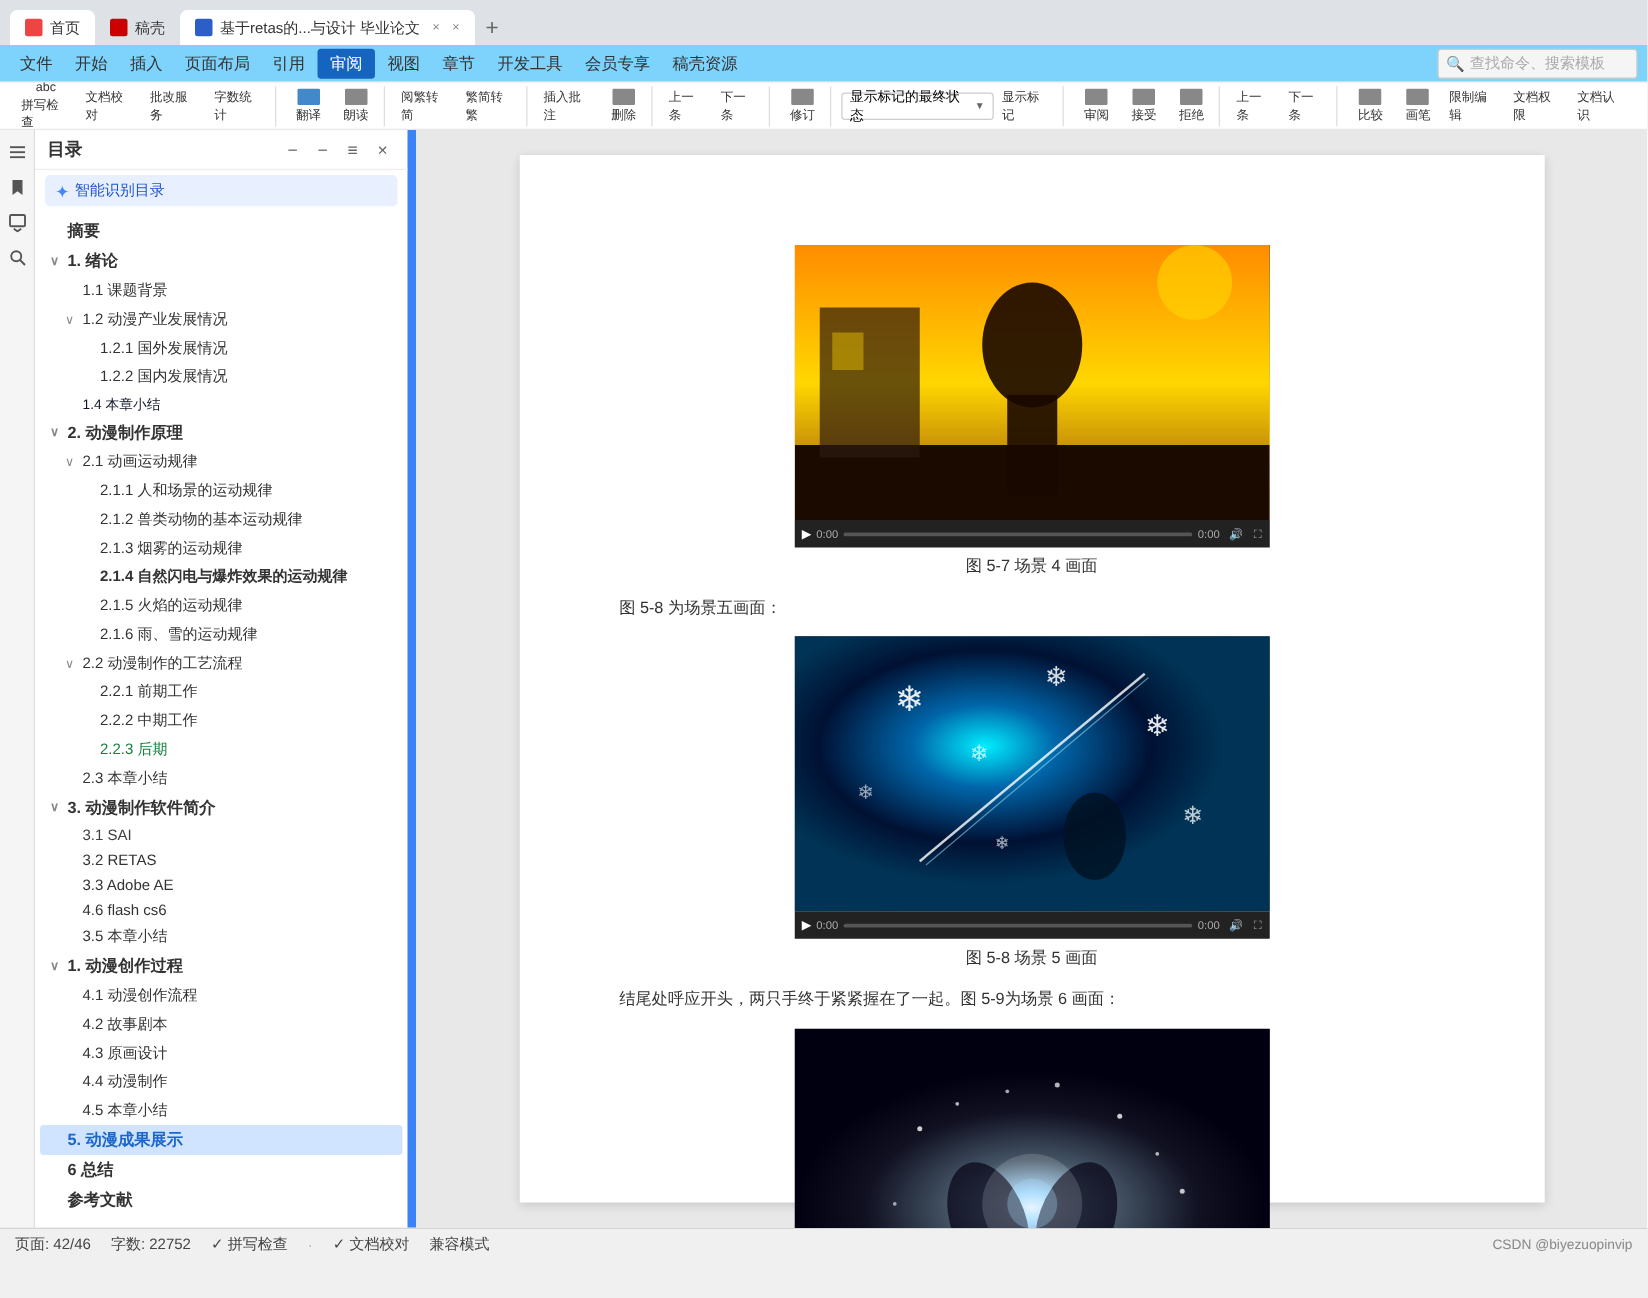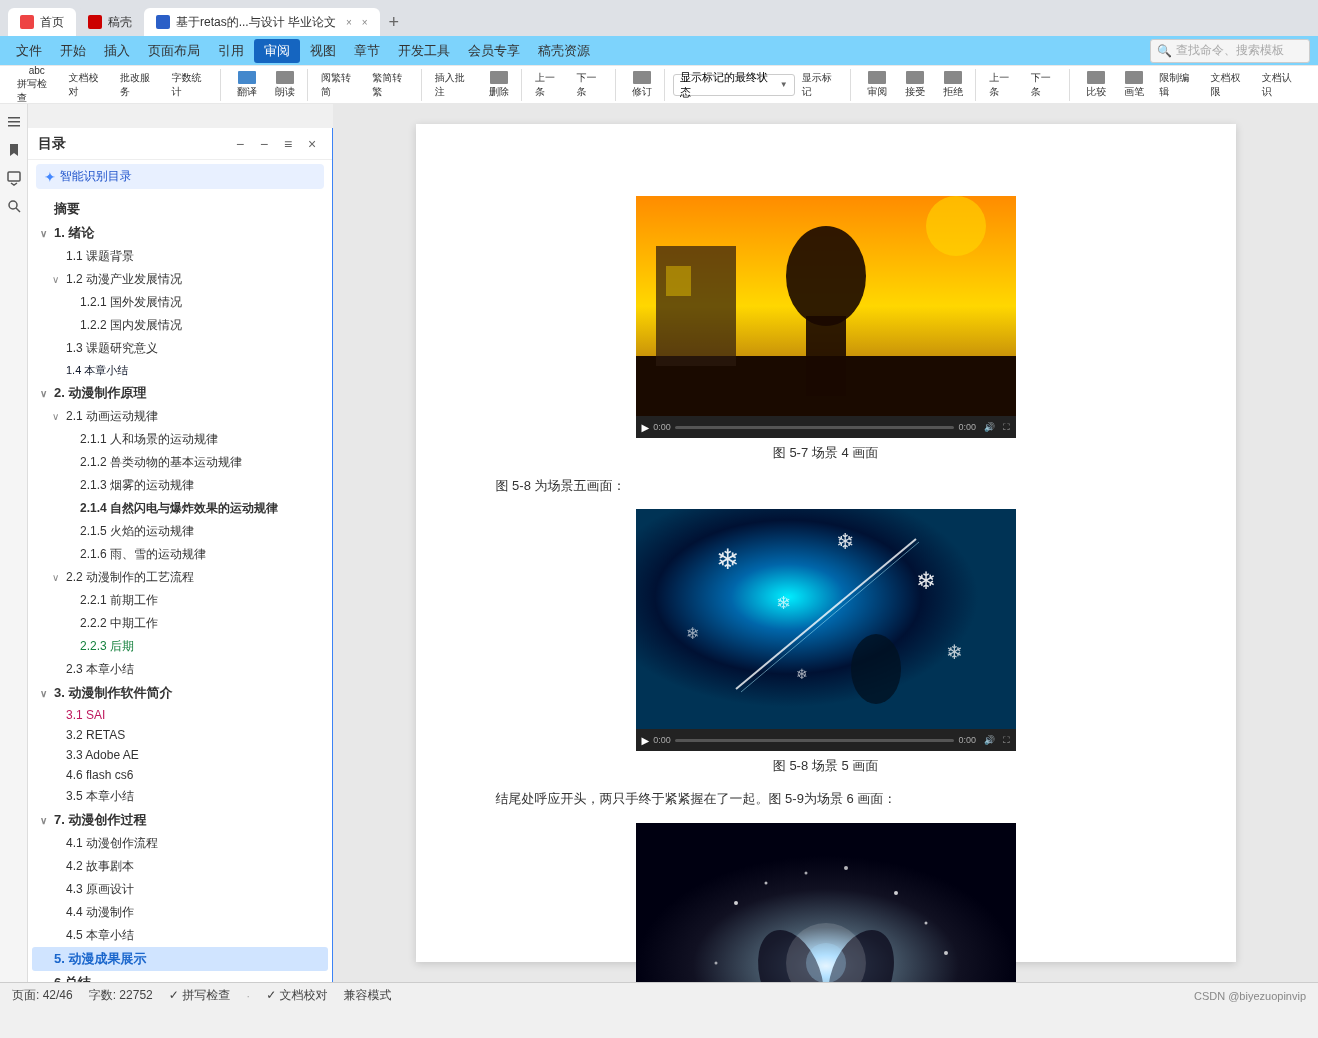--- a/index.html
+++ b/index.html
@@ -45,21 +45,21 @@
     
     .sidebar-icons {
       width: 28px; background: #f5f5f5; border-right: 1px solid #ddd;
       display: flex; flex-direction: column; align-items: center; padding: 8px 0; gap: 8px;
     }
     .si-icon { width: 20px; height: 20px; cursor: pointer; display: flex; align-items: center; justify-content: center; border-radius: 3px; }
     .si-icon svg { width: 16px; height: 16px; }
 
     
     .toc-panel {
-      width: 305px; background: #fff; border-right: 1px solid #3b82f6; display: flex; flex-direction: column; margin-top: 24px;
+      width: 305px; background: #fff; border-right: 7px solid #3b82f6; display: flex; flex-direction: column;
     }
     .toc-header {
       display: flex; align-items: center; justify-content: space-between; padding: 6px 10px;
       border-bottom: 1px solid #eee; height: 32px;
     }
     .toc-title { font-size: 14px; font-weight: bold; color: #333; }
     .toc-header-icons { display: flex; gap: 4px; }
     .toc-icon-btn { width: 20px; height: 20px; cursor: pointer; display: flex; align-items: center; justify-content: center; color: #666; font-size: 14px; border-radius: 2px; }
     .toc-smart-btn { display: flex; align-items: center; gap: 4px; padding: 4px 8px; margin: 4px 8px; background: #e8f0ff; border-radius: 4px; cursor: pointer; font-size: 12px; color: #2255cc; }
     .toc-smart-icon { color: #4488ff; font-size: 14px; }
@@ -349,24 +349,20 @@
           <span>1.2 动漫产业发展情况</span>
         </div>
         <div style="padding: 3px 8px 3px 34px; cursor: pointer; font-size: 12px; font-weight: normal; color: rgb(51, 51, 51); border-radius: 3px; margin: 0px 4px; display: flex; align-items: center; gap: 2px;">
           <span style="width: 12px;"></span>
           <span>1.2.1 国外发展情况</span>
         </div>
         <div style="padding: 3px 8px 3px 34px; cursor: pointer; font-size: 12px; font-weight: normal; color: rgb(51, 51, 51); border-radius: 3px; margin: 0px 4px; display: flex; align-items: center; gap: 2px;">
           <span style="width: 12px;"></span>
           <span>1.2.2 国内发展情况</span>
         </div>
-        <div style="padding: 3px 8px 3px 20px; cursor: pointer; font-size: 12px; font-weight: normal; color: rgb(51, 51, 51); border-radius: 3px; margin: 0px 4px; display: flex; align-items: center; gap: 2px;">
-          <span style="width: 12px;"></span>
-          <span>1.3 课题研究意义</span>
-        </div>
         <div style="padding: 3px 8px 3px 20px; cursor: pointer; font-size: 11px; font-weight: normal; color: #0f172a; border-radius: 3px; margin: 0px 4px; display: flex; align-items: center; gap: 2px;">
           <span style="width: 12px;"></span>
           <span>1.4 本章小结</span>
         </div>
         <div style="padding: 3px 8px; cursor: pointer; font-size: 13px; font-weight: bold; color: rgb(51, 51, 51); border-radius: 3px; margin: 0px 4px; display: flex; align-items: center; gap: 2px;">
           <span style="font-size: 10px; color: rgb(136, 136, 136); width: 12px;">∨</span>
           <span>2. 动漫制作原理</span>
         </div>
         <div style="padding: 3px 8px 3px 20px; cursor: pointer; font-size: 12px; font-weight: normal; color: rgb(51, 51, 51); border-radius: 3px; margin: 0px 4px; display: flex; align-items: center; gap: 2px;">
           <span style="font-size: 10px; color: rgb(136, 136, 136); width: 12px;">∨</span>
@@ -413,21 +409,21 @@
           <span>2.2.3 后期</span>
         </div>
         <div style="padding: 3px 8px 3px 20px; cursor: pointer; font-size: 12px; font-weight: normal; color: rgb(51, 51, 51); border-radius: 3px; margin: 0px 4px; display: flex; align-items: center; gap: 2px;">
           <span style="width: 12px;"></span>
           <span>2.3 本章小结</span>
         </div>
         <div style="padding: 3px 8px; cursor: pointer; font-size: 13px; font-weight: bold; color: rgb(51, 51, 51); border-radius: 3px; margin: 0px 4px; display: flex; align-items: center; gap: 2px;">
           <span style="font-size: 10px; color: rgb(136, 136, 136); width: 12px;">∨</span>
           <span>3. 动漫制作软件简介</span>
         </div>
-        <div style="padding: 3px 8px 3px 20px; cursor: pointer; font-size: 12px; font-weight: normal; color: #be185d; border-radius: 3px; margin: 0px 4px; display: flex; align-items: center; gap: 2px;">
+        <div style="padding: 3px 8px 3px 20px; cursor: pointer; font-size: 12px; font-weight: normal; color: #404040; border-radius: 3px; margin: 0px 4px; display: flex; align-items: center; gap: 2px;">
           <span style="width: 12px;"></span>
           <span>3.1 SAI</span>
         </div>
         <div style="padding: 3px 8px 3px 20px; cursor: pointer; font-size: 12px; font-weight: normal; color: rgb(51, 51, 51); border-radius: 3px; margin: 0px 4px; display: flex; align-items: center; gap: 2px;">
           <span style="width: 12px;"></span>
           <span>3.2 RETAS</span>
         </div>
         <div style="padding: 3px 8px 3px 20px; cursor: pointer; font-size: 12px; font-weight: normal; color: rgb(51, 51, 51); border-radius: 3px; margin: 0px 4px; display: flex; align-items: center; gap: 2px;">
           <span style="width: 12px;"></span>
           <span>3.3 Adobe AE</span>
@@ -435,21 +431,21 @@
         <div style="padding: 3px 8px 3px 20px; cursor: pointer; font-size: 12px; font-weight: normal; color: rgb(51, 51, 51); border-radius: 3px; margin: 0px 4px; display: flex; align-items: center; gap: 2px;">
           <span style="width: 12px;"></span>
           <span>4.6 flash cs6</span>
         </div>
         <div style="padding: 3px 8px 3px 20px; cursor: pointer; font-size: 12px; font-weight: normal; color: rgb(51, 51, 51); border-radius: 3px; margin: 0px 4px; display: flex; align-items: center; gap: 2px;">
           <span style="width: 12px;"></span>
           <span>3.5 本章小结</span>
         </div>
         <div style="padding: 3px 8px; cursor: pointer; font-size: 13px; font-weight: bold; color: rgb(51, 51, 51); border-radius: 3px; margin: 0px 4px; display: flex; align-items: center; gap: 2px;">
           <span style="font-size: 10px; color: rgb(136, 136, 136); width: 12px;">∨</span>
-          <span>7. 动漫创作过程</span>
+          <span>1. 动漫创作过程</span>
         </div>
         <div style="padding: 3px 8px 3px 20px; cursor: pointer; font-size: 12px; font-weight: normal; color: rgb(51, 51, 51); border-radius: 3px; margin: 0px 4px; display: flex; align-items: center; gap: 2px;">
           <span style="width: 12px;"></span>
           <span>4.1 动漫创作流程</span>
         </div>
         <div style="padding: 3px 8px 3px 20px; cursor: pointer; font-size: 12px; font-weight: normal; color: rgb(51, 51, 51); border-radius: 3px; margin: 0px 4px; display: flex; align-items: center; gap: 2px;">
           <span style="width: 12px;"></span>
           <span>4.2 故事剧本</span>
         </div>
         <div style="padding: 3px 8px 3px 20px; cursor: pointer; font-size: 12px; font-weight: normal; color: rgb(51, 51, 51); border-radius: 3px; margin: 0px 4px; display: flex; align-items: center; gap: 2px;">

